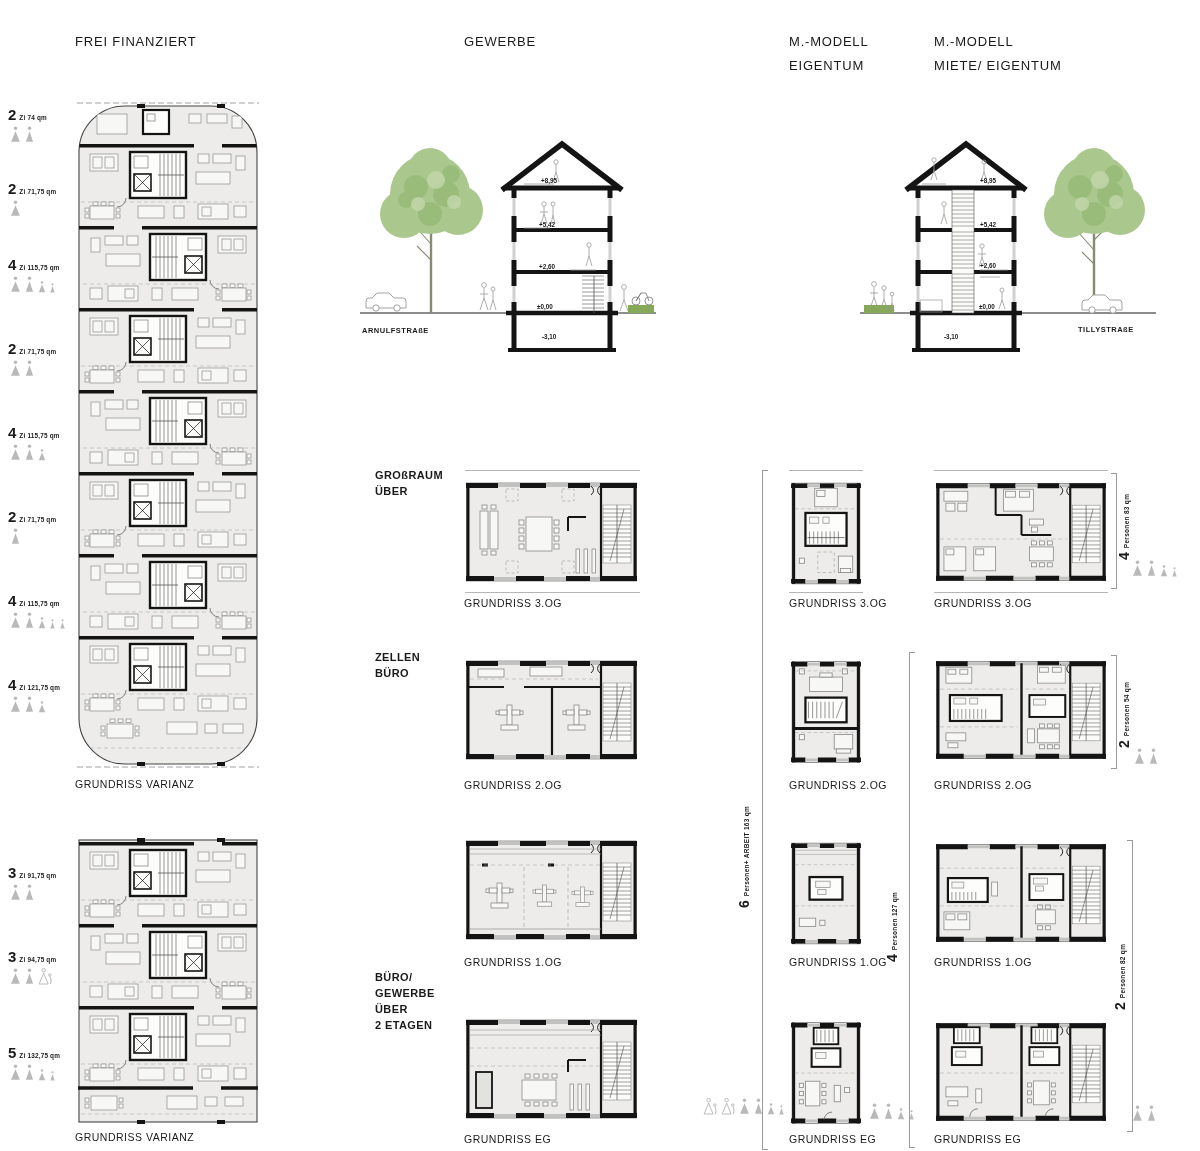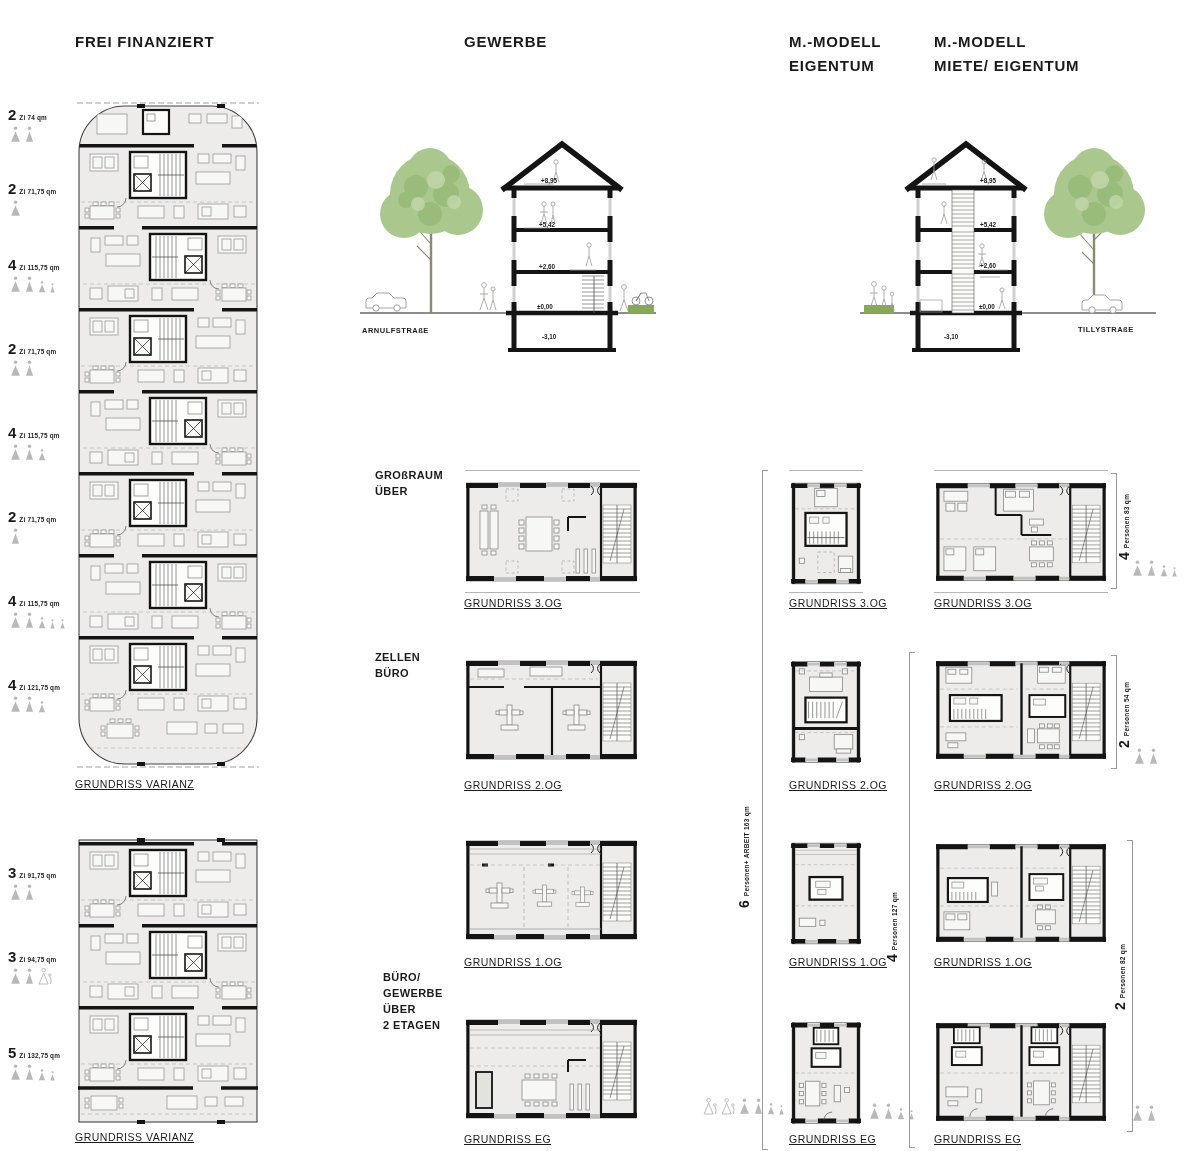--- a/index.html
+++ b/index.html
@@ -1,20 +1,20 @@
 <!DOCTYPE html>
 <html><head>
 <meta charset="utf-8">
 <style>
   html,body{margin:0;padding:0;background:#fff;}
   body{width:1200px;height:1151px;position:relative;font-family:"Liberation Sans",sans-serif;color:#1a1a1a;}
   #canvas{position:absolute;inset:0;width:1200px;height:1151px;overflow:hidden;background:#fff;}
   .abs{position:absolute;}
-  .title{position:absolute;font-size:15px;font-weight:bold;letter-spacing:.8px;line-height:24px;white-space:pre-line;}
-  .caption{position:absolute;font-size:10.5px;letter-spacing:.5px;color:#1a1a1a;white-space:nowrap;text-decoration:underline;}
+  .title{position:absolute;font-size:13px;font-weight:normal;letter-spacing:.8px;line-height:24px;white-space:pre-line;}
+  .caption{position:absolute;font-size:10.5px;letter-spacing:.5px;color:#1a1a1a;white-space:nowrap;}
   .uselabel{position:absolute;font-size:11px;font-weight:bold;letter-spacing:.4px;line-height:1.45;white-space:pre-line;}
   .rule{position:absolute;height:1px;background:#b5b5b3;}
   .apt{position:absolute;left:8px;width:66px;}
   .apt-line{display:flex;align-items:baseline;gap:3px;}
   .apt-num{font-size:15px;font-weight:bold;}
   .apt-size{font-size:6.4px;font-weight:bold;letter-spacing:.2px;white-space:nowrap;}
   .apt-icons{display:flex;align-items:flex-end;gap:3px;margin:3px 0 0 2px;min-height:17px;}
   .icons{position:absolute;display:flex;align-items:flex-end;gap:3px;}
   .pi{fill:#b9b9b9;stroke:none;display:block;}
   .pi-outline{fill:#ffffff;stroke:#b9b9b9;stroke-width:1;}
@@ -470,21 +470,21 @@
         <circle cx="293" cy="169" r="4"></circle>
         <path d="M280 169 l5 -8 h5 l3 8 m-8 -8 l-5 8"></path>
     </g>
     <text class="street" x="6" y="201">ARNULFSTRAßE</text>
   </svg>
 
   <div class="uselabel" style="left:375px;top:468px">GROßRAUM
 ÜBER</div>
   <div class="uselabel" style="left:375px;top:650px">ZELLEN
 BÜRO</div>
-  <div class="uselabel" style="left:383px;top:970px">BÜRO/
+  <div class="uselabel" style="left:375px;top:970px">BÜRO/
 GEWERBE
 ÜBER
 2 ETAGEN</div>
 
   <div class="rule" style="left:465px;top:470px;width:175px"></div>
 
   <svg class="abs" style="left:464px;top:477px" width="175" height="110" viewBox="0 0 175 110">
     <use href="#gw-frame"></use>
     <g fill="#f7f7f5" stroke="#8a8a8a" stroke-width="0.8">
       <rect x="16" y="34" width="8" height="38"></rect>

